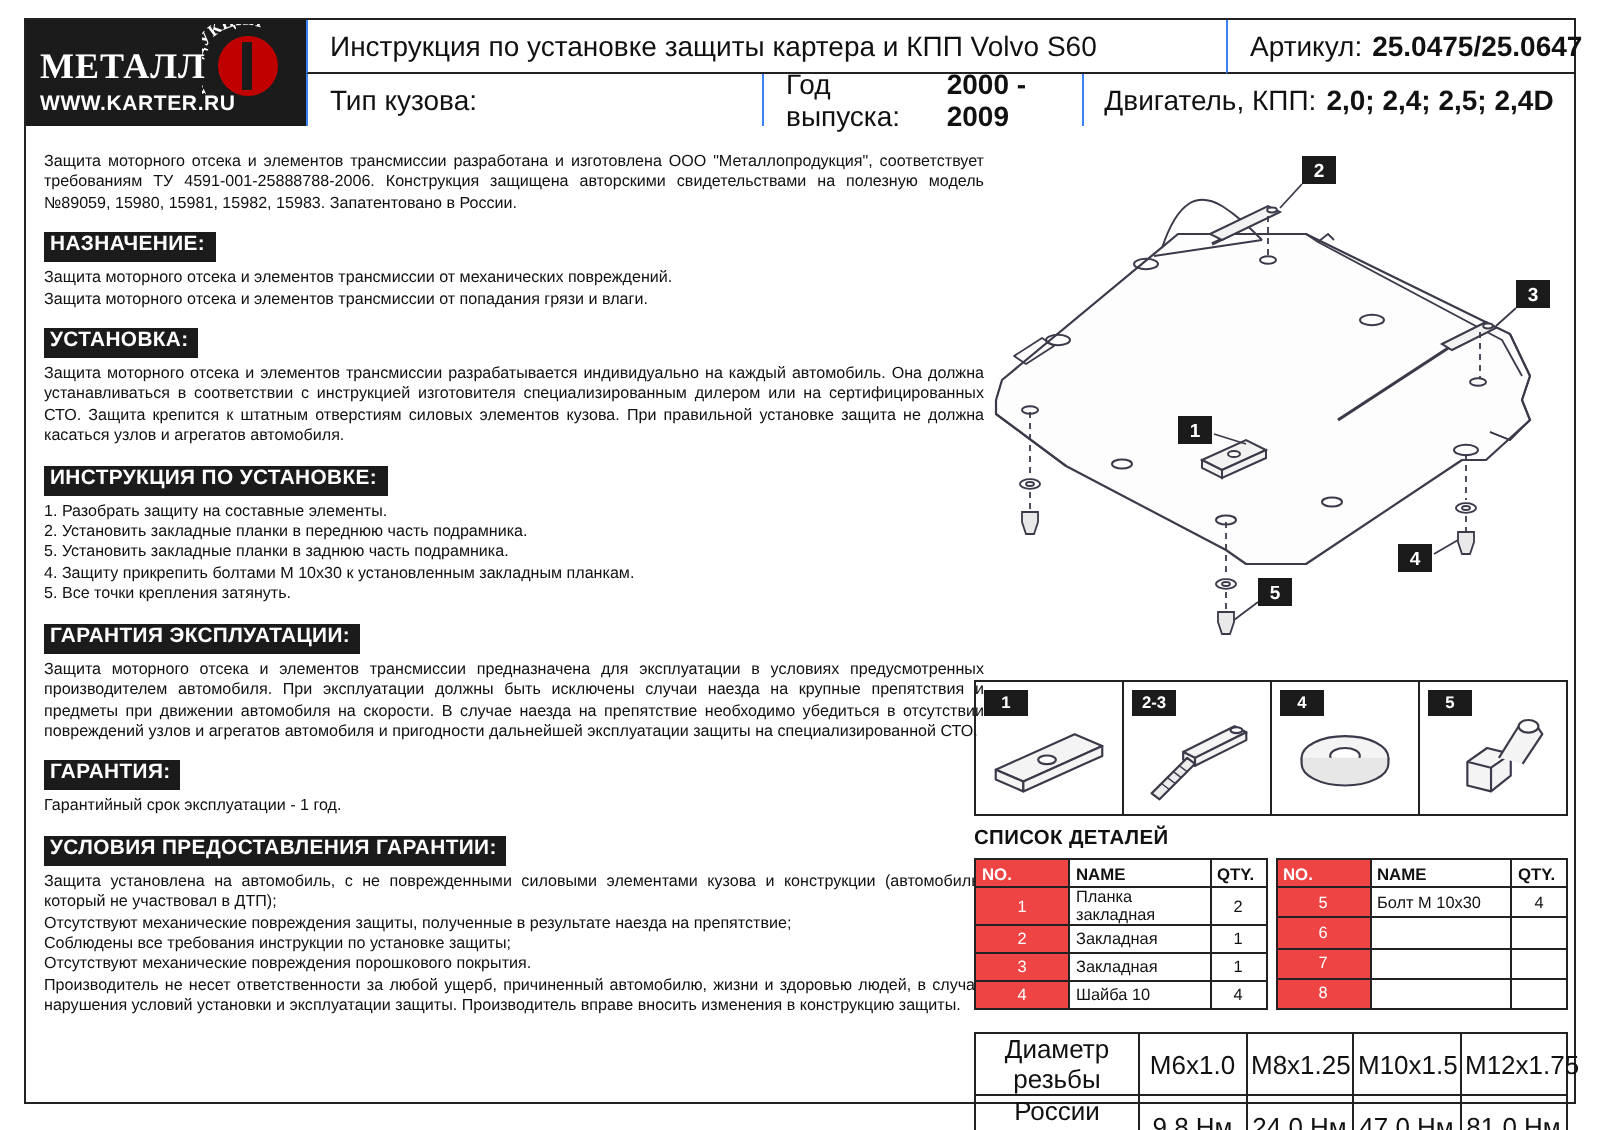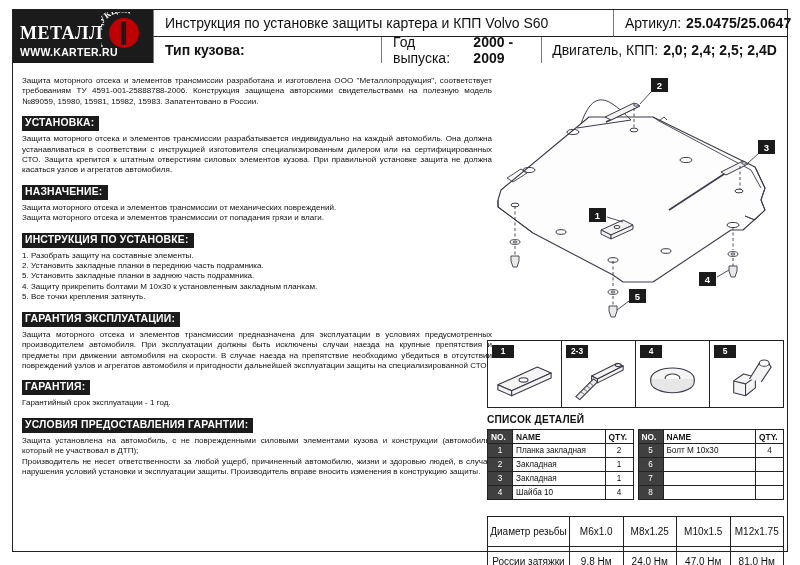--- a/index.html
+++ b/index.html
@@ -80,29 +80,29 @@
     letter-spacing:0.2px;
     text-align:right;
   }
   .ptables{position:absolute;left:487px;top:429px;width:297px;display:flex;gap:4px;}
   table.parts{border-collapse:collapse;width:146.5px;table-layout:fixed;}
   table.parts td,table.parts th{
     border:1px solid #222;font-size:8.2px;color:#111;height:14px;padding:0 3px;
     box-sizing:border-box;font-weight:normal;
   }
   table.parts th{font-weight:bold;font-size:8.4px;text-align:left;}
-  .c-no{width:25px;background:#404040;color:#fff !important;text-align:center;
+  .c-no{width:47px;background:#ef4444;color:#fff !important;text-align:center;
     font-weight:bold;font-size:8px;}
   .c-qty{width:28px;text-align:center;}
   .c-name{text-align:left;}
   
   .torque{position:absolute;left:487px;top:516px;width:297px;}
   table.tq{border-collapse:collapse;width:100%;table-layout:fixed;}
   table.tq td{
-    border:1px solid #222;font-size:10px;color:#111;height:30px;text-align:center;
+    border:1px solid #222;font-size:13px;color:#111;height:30px;text-align:center;
     padding:0 2px;box-sizing:border-box;
   }
   table.tq td.k{width:82px;}
 </style>
 </head>
 <body>
 
 <div class="page">
   <div class="frame"></div>
 
@@ -126,50 +126,50 @@
       <div class="hcell" style="left:0;width:460px;">
         <span>Инструкция по установке защиты картера и КПП Volvo S60</span>
       </div>
       <div class="hcell" style="left:460px;width:174px;border-right:none;justify-content:space-between;">
         <span class="lbl">Артикул:</span>
         <span class="val">25.0475/25.0647</span>
       </div>
     </div>
 
     <div class="hdr-r2">
-      <div class="hcell" style="left:0;width:228px;font-weight:bold;">
+      <div class="hcell" style="left:0;width:228px;">
         <span class="lbl">Тип кузова:</span>
         <span class="val"></span>
       </div>
       <div class="hcell" style="left:228px;width:160px;">
         <span class="lbl">Год выпуска:</span>
         <span class="val">2000 - 2009</span>
       </div>
       <div class="hcell" style="left:388px;width:246px;border-right:none;justify-content:center;">
         <span class="lbl" style="padding-left:0;">Двигатель, КПП:</span>
         <span class="val">2,0; 2,4; 2,5; 2,4D</span>
       </div>
     </div>
   </div>
 
   <div class="doc">
 
     <p class="para">Защита моторного отсека и элементов трансмиссии разработана и изготовлена ООО "Металлопродукция", соответствует требованиям ТУ 4591-001-25888788-2006. Конструкция защищена авторскими свидетельствами на полезную модель №89059, 15980, 15981, 15982, 15983. Запатентовано в России.</p>
-
-    <div class="secwrap">
-      <h2 class="sec">УСТАНОВКА:</h2>
-      <p class="para">Защита моторного отсека и элементов трансмиссии разрабатывается индивидуально на каждый автомобиль. Она должна устанавливаться в соответствии с инструкцией изготовителя специализированным дилером или на сертифицированных СТО. Защита крепится к штатным отверстиям силовых элементов кузова. При правильной установке защита не должна касаться узлов и агрегатов автомобиля.</p>
-    </div>
 
     <div class="secwrap">
       <h2 class="sec">НАЗНАЧЕНИЕ:</h2>
       <div class="lines">
         <div>Защита моторного отсека и элементов трансмиссии от механических повреждений.</div>
         <div>Защита моторного отсека и элементов трансмиссии от попадания грязи и влаги.</div>
       </div>
+    </div>
+
+    <div class="secwrap">
+      <h2 class="sec">УСТАНОВКА:</h2>
+      <p class="para">Защита моторного отсека и элементов трансмиссии разрабатывается индивидуально на каждый автомобиль. Она должна устанавливаться в соответствии с инструкцией изготовителя специализированным дилером или на сертифицированных СТО. Защита крепится к штатным отверстиям силовых элементов кузова. При правильной установке защита не должна касаться узлов и агрегатов автомобиля.</p>
     </div>
 
     <div class="secwrap">
       <h2 class="sec">ИНСТРУКЦИЯ ПО УСТАНОВКЕ:</h2>
       <div class="lines">
         <div>1. Разобрать защиту на составные элементы.</div>
         <div>2. Установить закладные планки в переднюю часть подрамника.</div>
         <div>5. Установить закладные планки в заднюю часть подрамника.</div>
         <div>4. Защиту прикрепить болтами М 10х30 к установленным закладным планкам.</div>
         <div>5. Все точки крепления затянуть.</div>
@@ -184,20 +184,25 @@
     <div class="secwrap">
       <h2 class="sec">ГАРАНТИЯ:</h2>
       <div class="lines">
         <div>Гарантийный срок эксплуатации - 1 год.</div>
       </div>
     </div>
 
     <div class="secwrap">
       <h2 class="sec">УСЛОВИЯ ПРЕДОСТАВЛЕНИЯ ГАРАНТИИ:</h2>
       <p class="para">Защита установлена на автомобиль, с не поврежденными силовыми элементами кузова и конструкции (автомобиль, который не участвовал в ДТП);</p>
+      <div class="lines">
+        <div>Отсутствуют механические повреждения защиты, полученные в результате наезда на препятствие;</div>
+        <div>Соблюдены все требования инструкции по установке защиты;</div>
+        <div>Отсутствуют механические повреждения порошкового покрытия.</div>
+      </div>
       <p class="para">Производитель не несет ответственности за любой ущерб, причиненный автомобилю,  жизни и здоровью людей, в случае нарушения условий установки и эксплуатации защиты. Производитель вправе вносить изменения в конструкцию защиты.</p>
     </div>
   </div>
 
   <div class="drawing">
     <svg viewBox="0 0 292 255" width="292" height="255">
       <g fill="none" stroke="#3a3a4a" stroke-width="1" stroke-linejoin="round">
 
         <path d="M5,130 L8,120 L96,47 L160,47 L262,97 L272,118 L268,130 L272,140
                  L250,160 L238,160 L160,212 L130,212 L120,205 L40,163 L5,137 Z" fill="#fdfdfd" stroke="#3a3a4a" stroke-width="1.1"></path>

